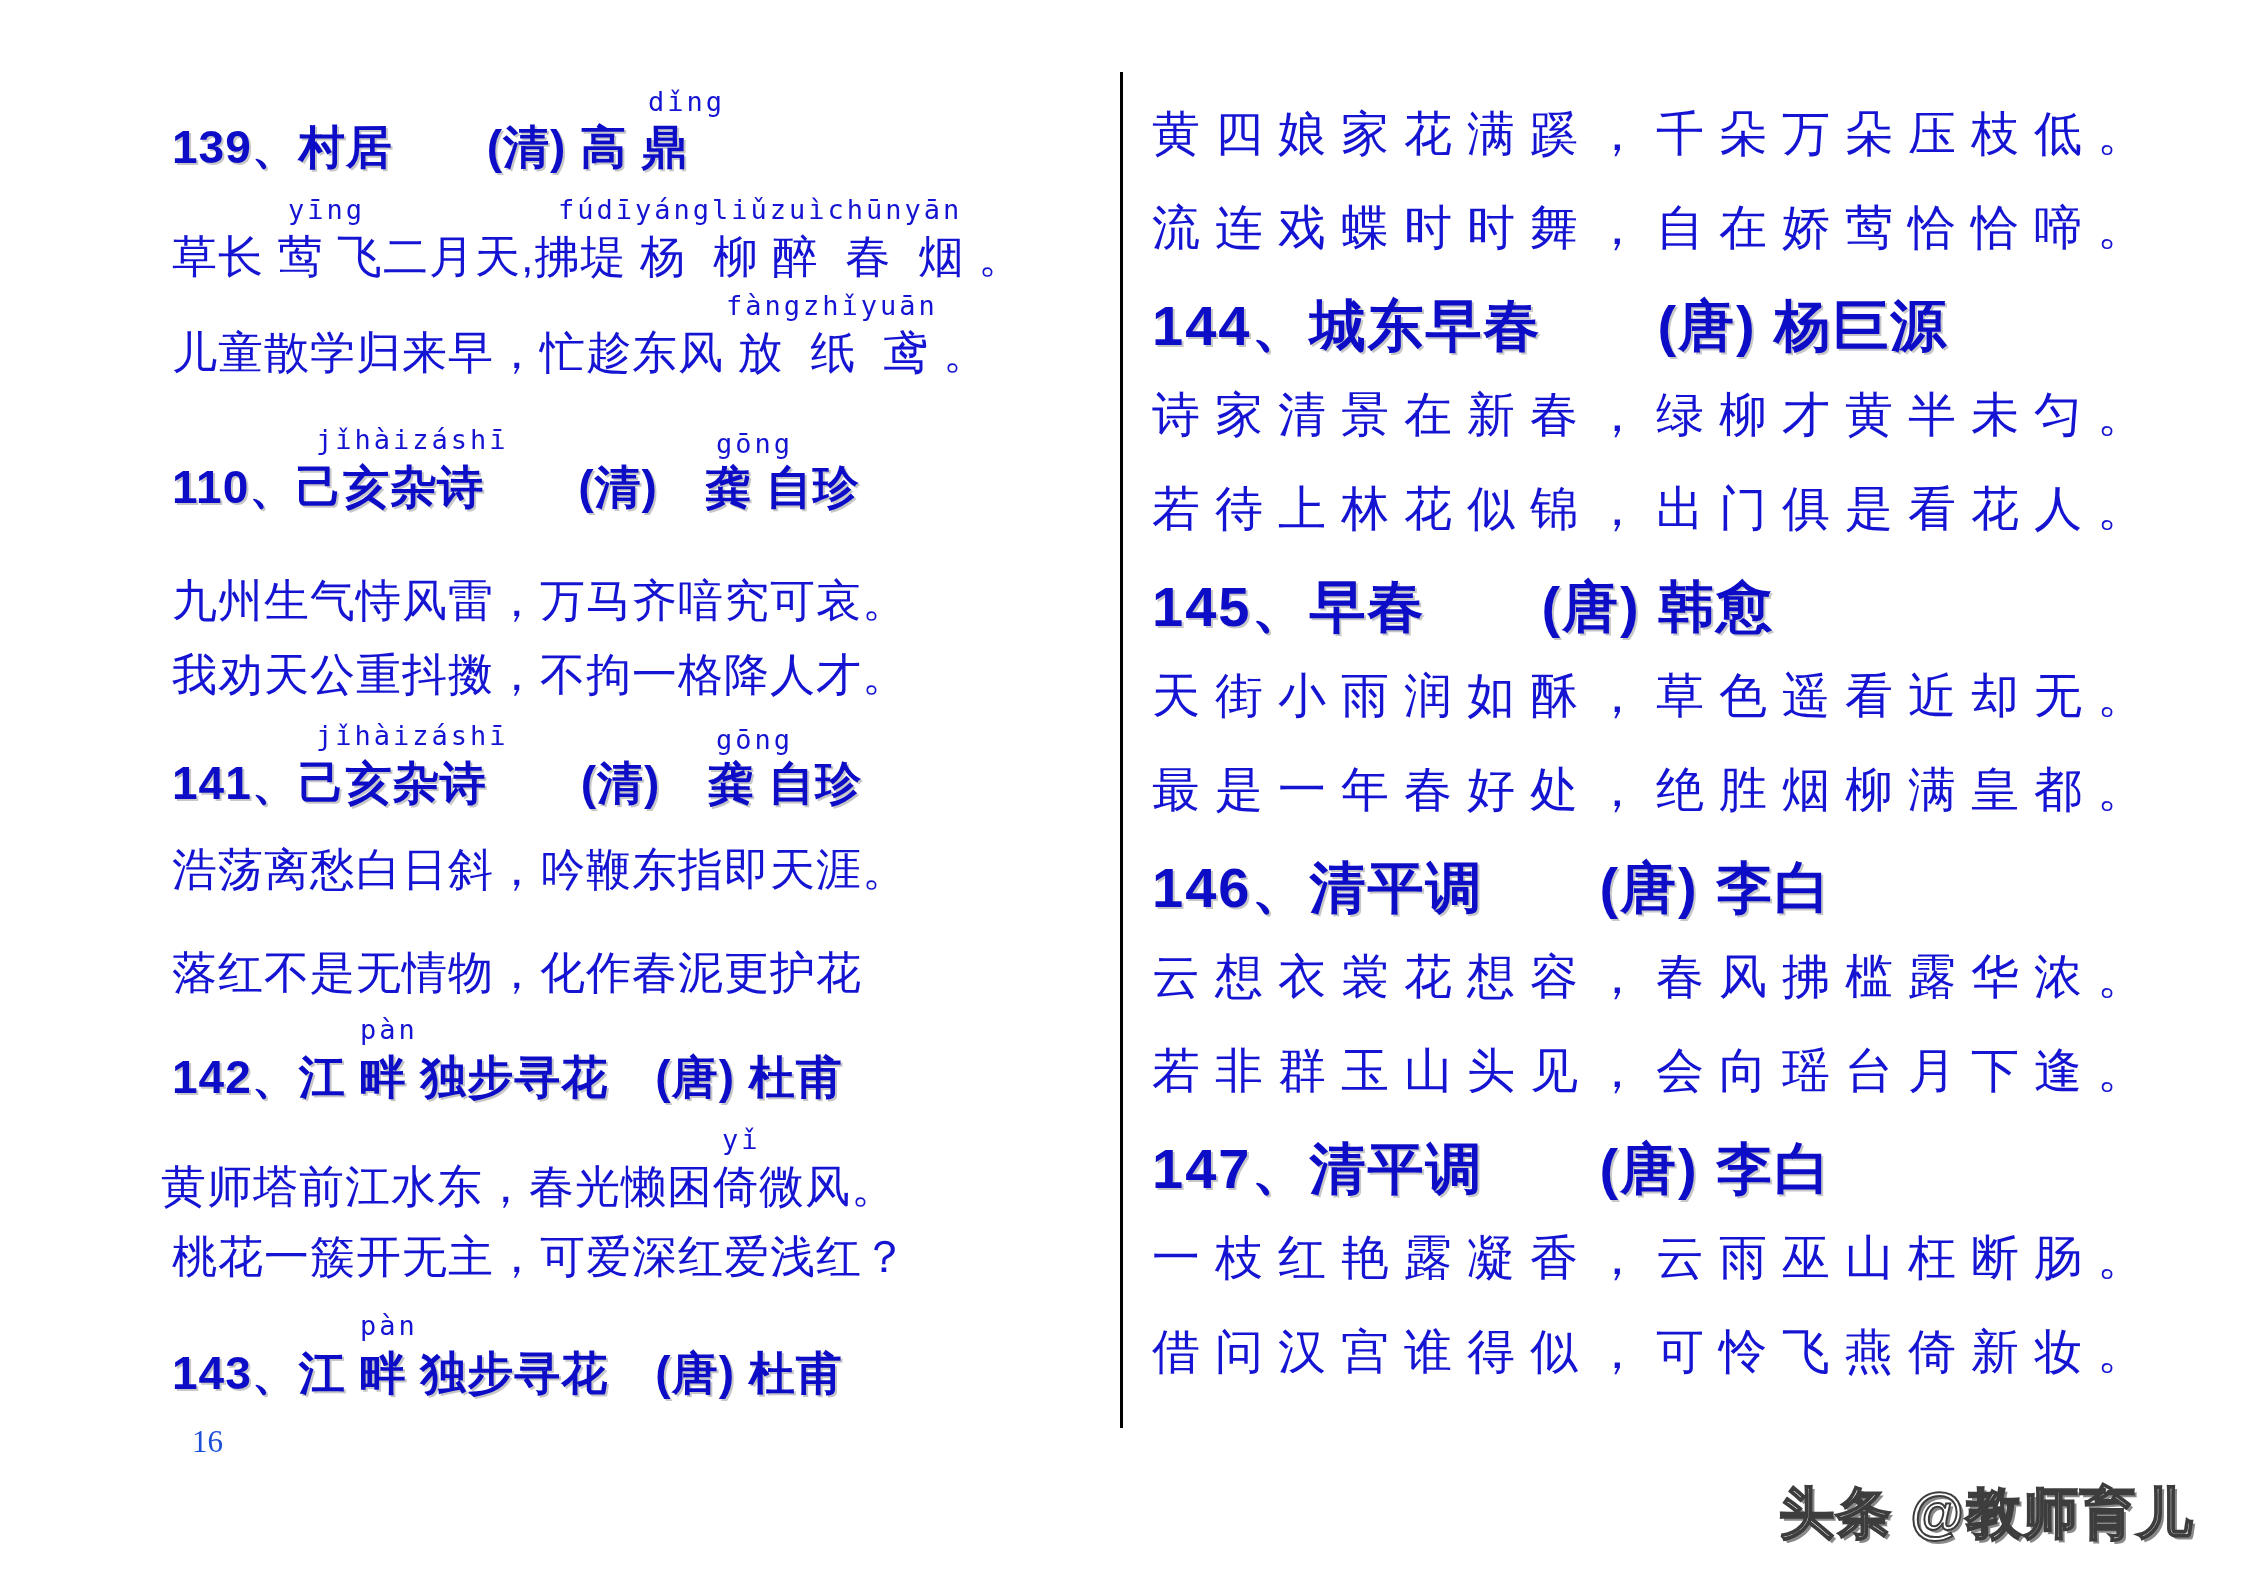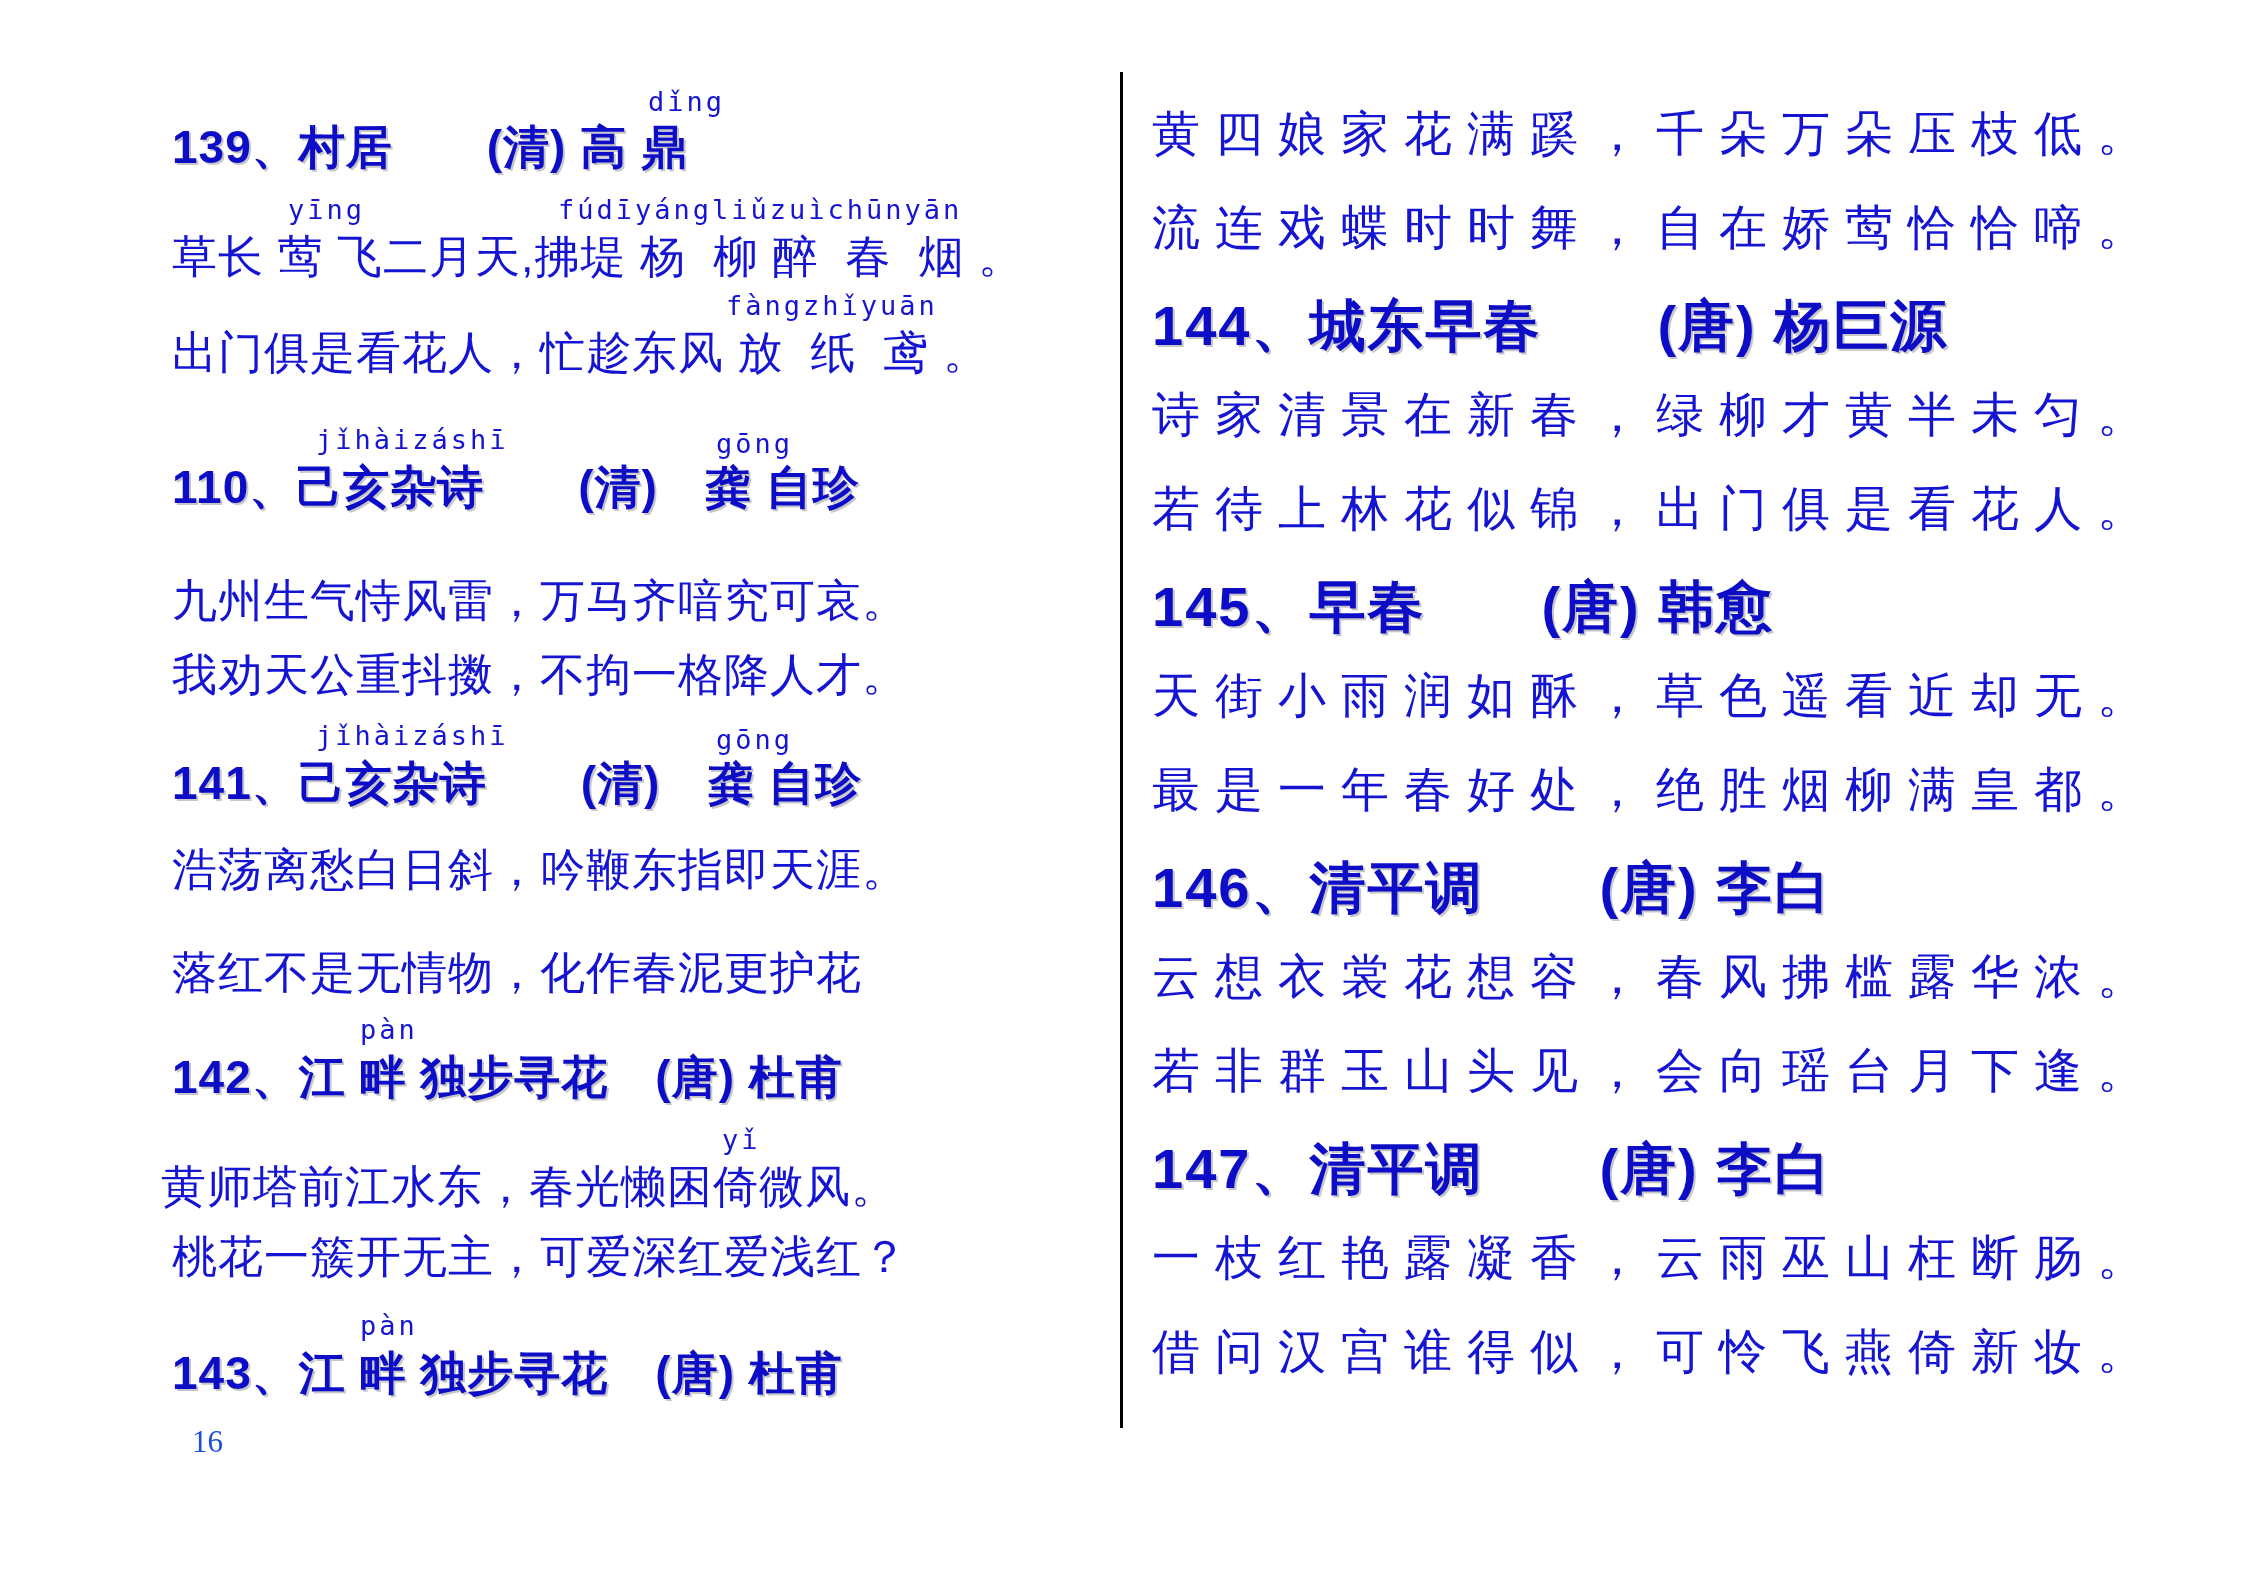--- a/index.html
+++ b/index.html
@@ -70,21 +70,21 @@
 <body>
 
 <div class="page" style="--blue: #1414d2; --blue-dark: #0d0dc8; --paper: #ffffff;">
   <div class="divider" style="left: 1120px; top: 72px; height: 1356px; background: rgb(0, 0, 0);"></div>
   <div class="col col-left">
       <div class="block heading" style="top: 122px; left: 172px;">139、村居　　(清) 高 鼎</div>
       <span class="pinyin" style="top: 86px; left: 648px;">dǐng</span>
       <div class="block verse" style="top: 232px; left: 172px;">草长 莺 飞二月天,拂堤 杨  柳 醉  春  烟 。</div>
       <span class="pinyin" style="top: 194px; left: 288px;">yīng</span>
       <span class="pinyin" style="top: 194px; left: 558px;">fúdīyángliǔzuìchūnyān</span>
-      <div class="block verse" style="top: 328px; left: 172px;">出门俱是看花人，忙趁东风 放  纸  鸢 。</div>
+      <div class="block verse" style="top: 328px; left: 172px;">儿童散学归来早，忙趁东风 放  纸  鸢 。</div>
       <span class="pinyin" style="top: 290px; left: 726px;">fàngzhǐyuān</span>
       <div class="block heading" style="top: 462px; left: 172px;">110、己亥杂诗　　(清)　龚 自珍</div>
       <span class="pinyin" style="top: 424px; left: 316px;">jǐhàizáshī</span>
       <span class="pinyin" style="top: 428px; left: 716px;">gōng</span>
       <div class="block verse" style="top: 576px; left: 172px;">九州生气恃风雷，万马齐喑究可哀。</div>
       <div class="block verse" style="top: 650px; left: 172px;">我劝天公重抖擞，不拘一格降人才。</div>
       <div class="block heading" style="top: 758px; left: 172px;">141、己亥杂诗　　(清)　龚 自珍</div>
       <span class="pinyin" style="top: 720px; left: 316px;">jǐhàizáshī</span>
       <span class="pinyin" style="top: 724px; left: 716px;">gōng</span>
       <div class="block verse" style="top: 845px; left: 172px;">浩荡离愁白日斜，吟鞭东指即天涯。</div>
@@ -107,13 +107,14 @@
       <div class="block verse" style="top: 670px; left: 1152px;">天街小雨润如酥，草色遥看近却无。</div>
       <div class="block verse" style="top: 764px; left: 1152px;">最是一年春好处，绝胜烟柳满皇都。</div>
       <div class="block heading" style="top: 857px; left: 1152px;">146、清平调　　(唐) 李白</div>
       <div class="block verse" style="top: 951px; left: 1152px;">云想衣裳花想容，春风拂槛露华浓。</div>
       <div class="block verse" style="top: 1045px; left: 1152px;">若非群玉山头见，会向瑶台月下逢。</div>
       <div class="block heading" style="top: 1138px; left: 1152px;">147、清平调　　(唐) 李白</div>
       <div class="block verse" style="top: 1232px; left: 1152px;">一枝红艳露凝香，云雨巫山枉断肠。</div>
       <div class="block verse" style="top: 1326px; left: 1152px;">借问汉宫谁得似，可怜飞燕倚新妆。</div>
     </div>
   <div class="page-number">16</div>
+  <div class="watermark">头条 @教师育儿</div>
 </div>
 
 </body></html>

